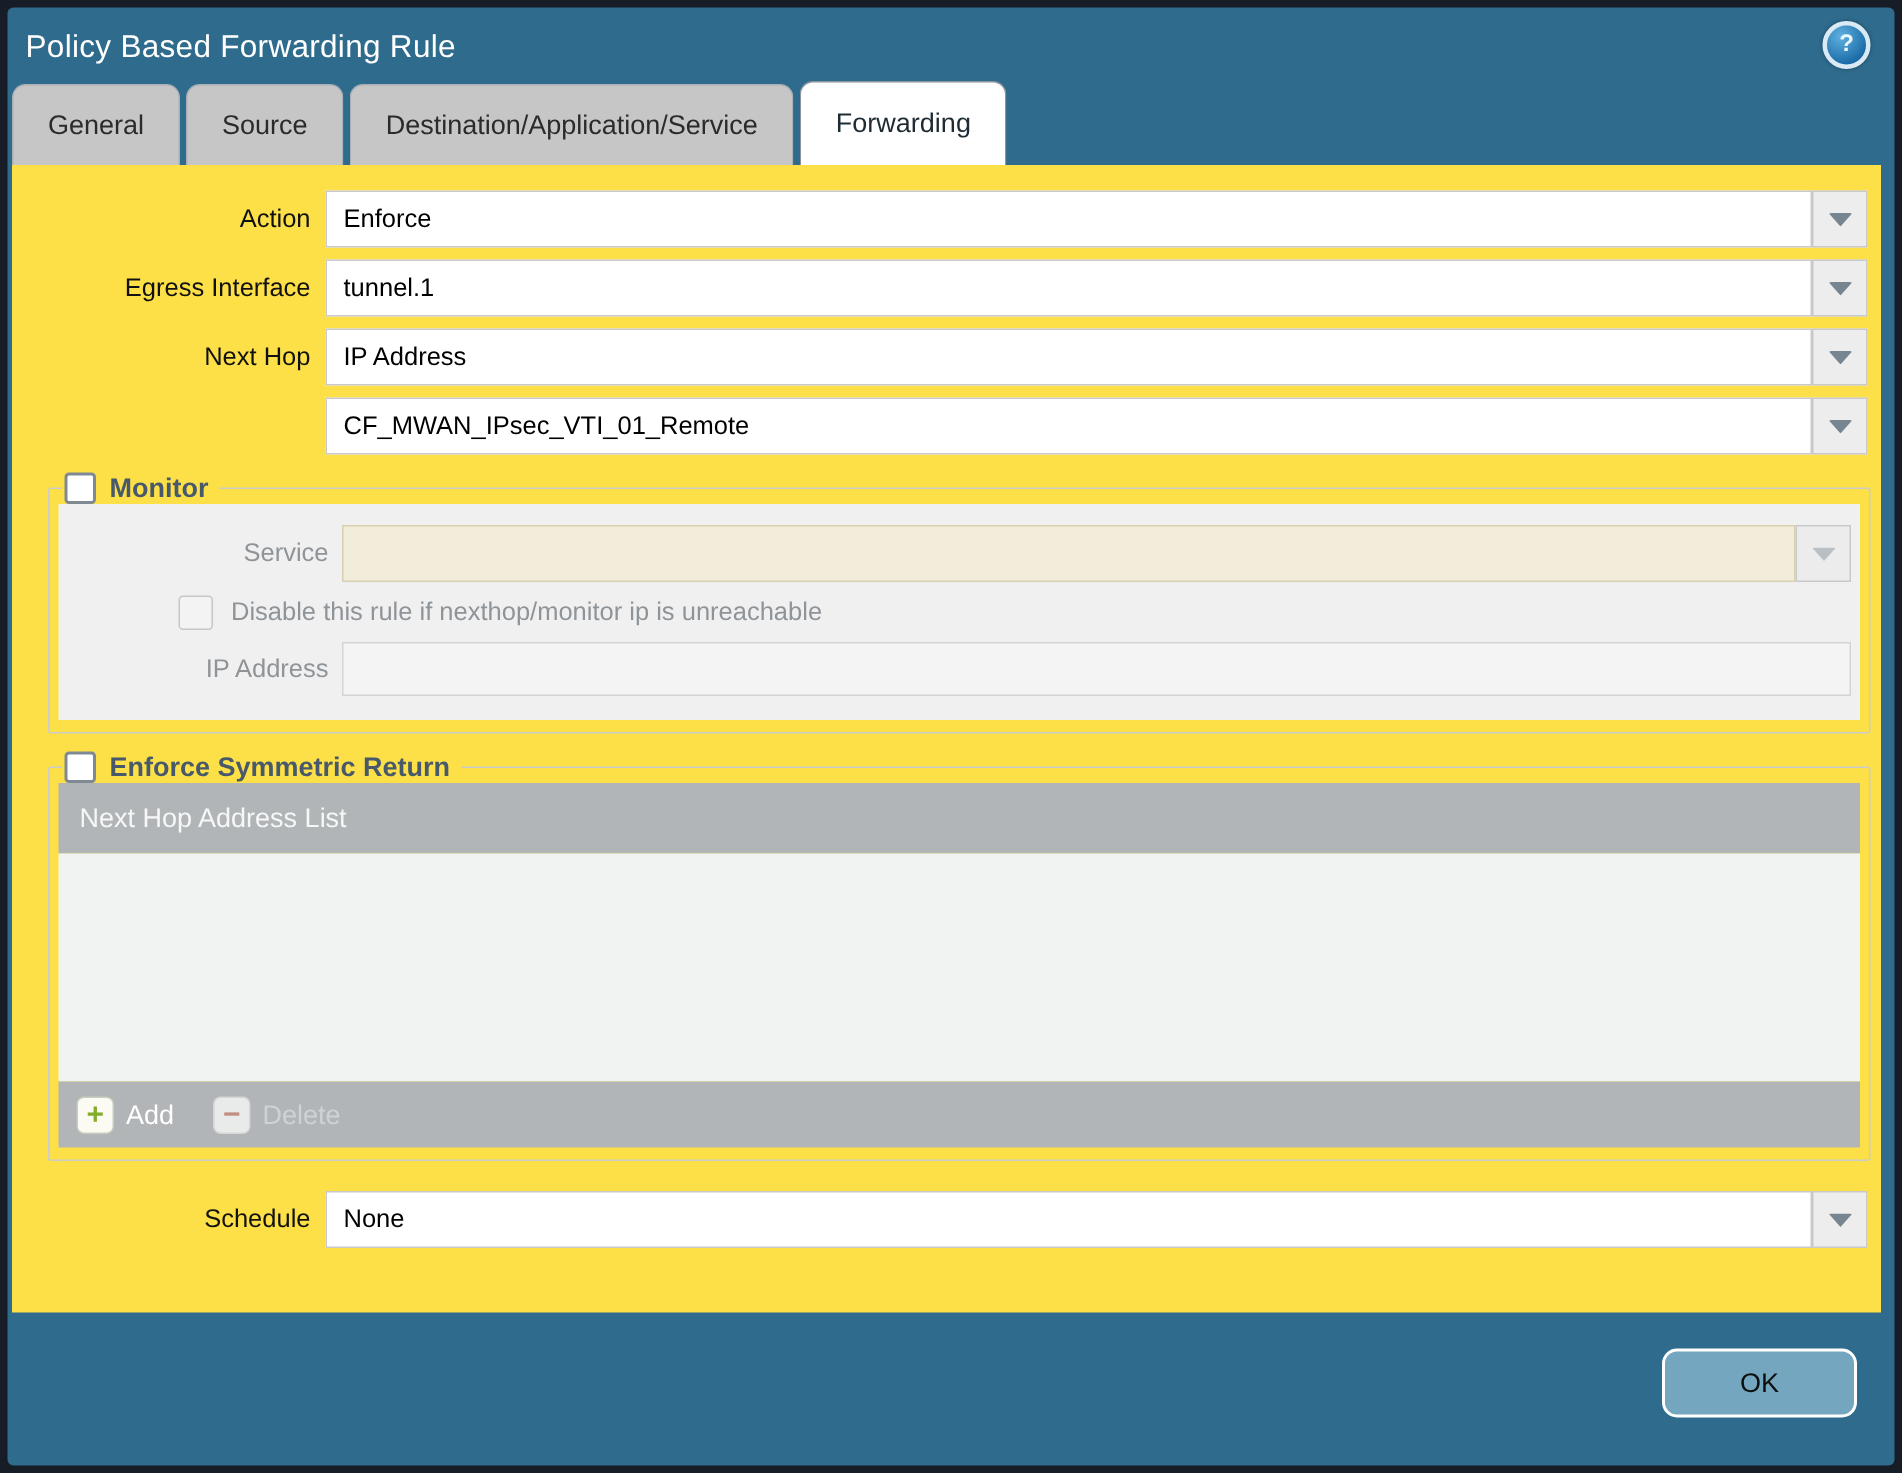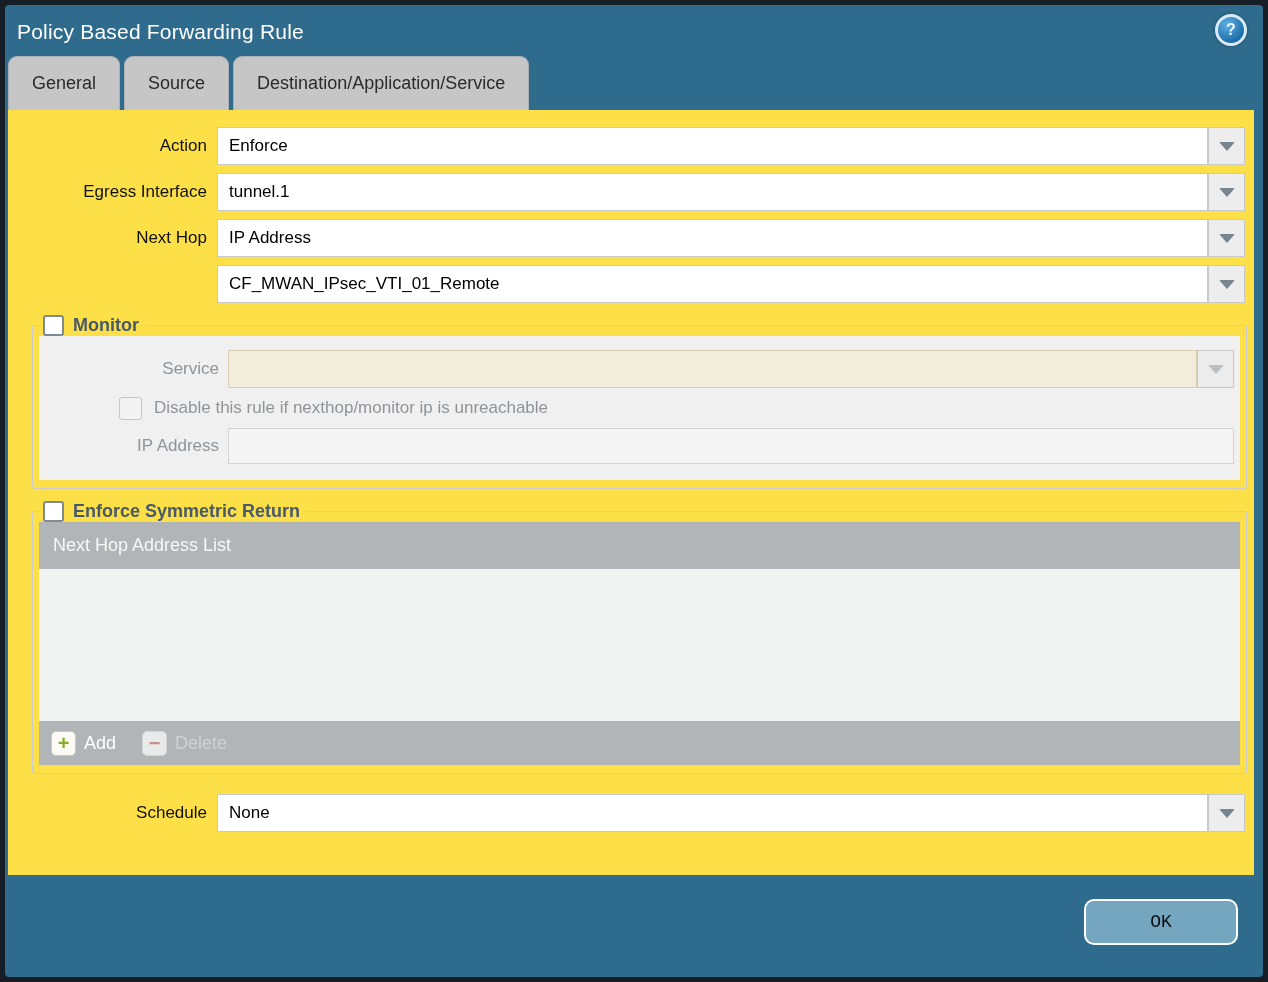--- a/index.html
+++ b/index.html
@@ -124,39 +124,40 @@
   
   .footerbar{
     height:94px;display:flex;justify-content:flex-end;align-items:center;
     padding-right:25px;gap:13px;
   }
   .btn{
     height:46px;border-radius:10px;border:2px solid #fff;
     font-size:18px;color:#0e0e0e;cursor:pointer;
     font-family:inherit;
   }
-  .btn.ok{width:154px;background:#74a7bf;font-family:Liberation Mono, monospace;}
+  .btn.ok{width:130px;background:#74a7bf;}
   .btn.cancel{width:133px;background:#cbcdd1;}
 </style>
 </head>
 <body>
 
 <div class="dialog">
 
   <div class="titlebar">
     <span class="title">Policy Based Forwarding Rule</span>
     <div class="help">
       <span>?</span>
     </div>
   </div>
 
   <div class="tabs">
     <div class="tab">General</div>
     <div class="tab">Source</div>
     <div class="tab">Destination/Application/Service</div>
+    <div class="tab active">Forwarding</div>
   </div>
 
   <div class="content">
 
     <div class="row">
       <div class="lbl">Action</div>
       <div class="combo">
         <div class="combo-value">Enforce</div>
         <button class="combo-btn">
           <span class="tri"></span>

